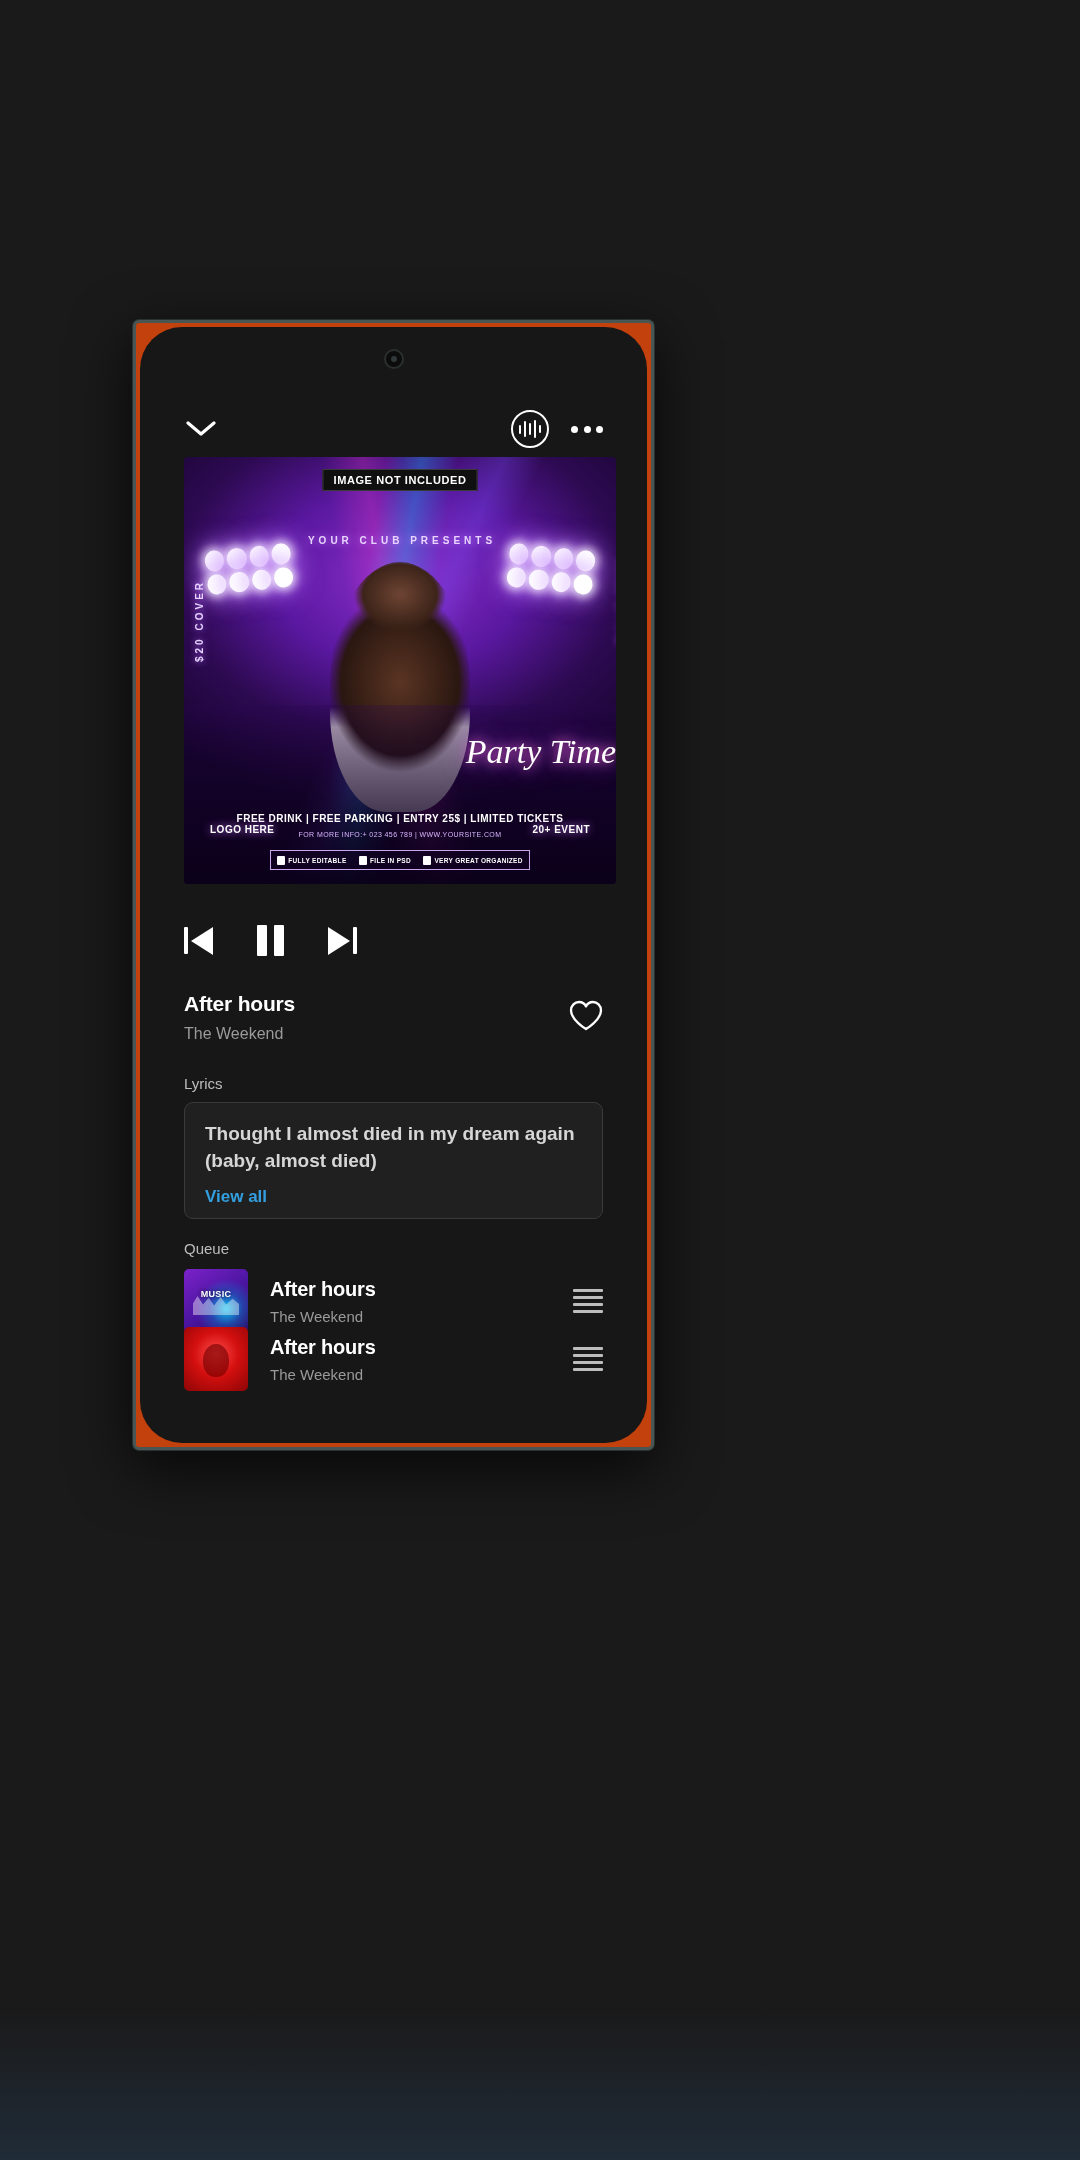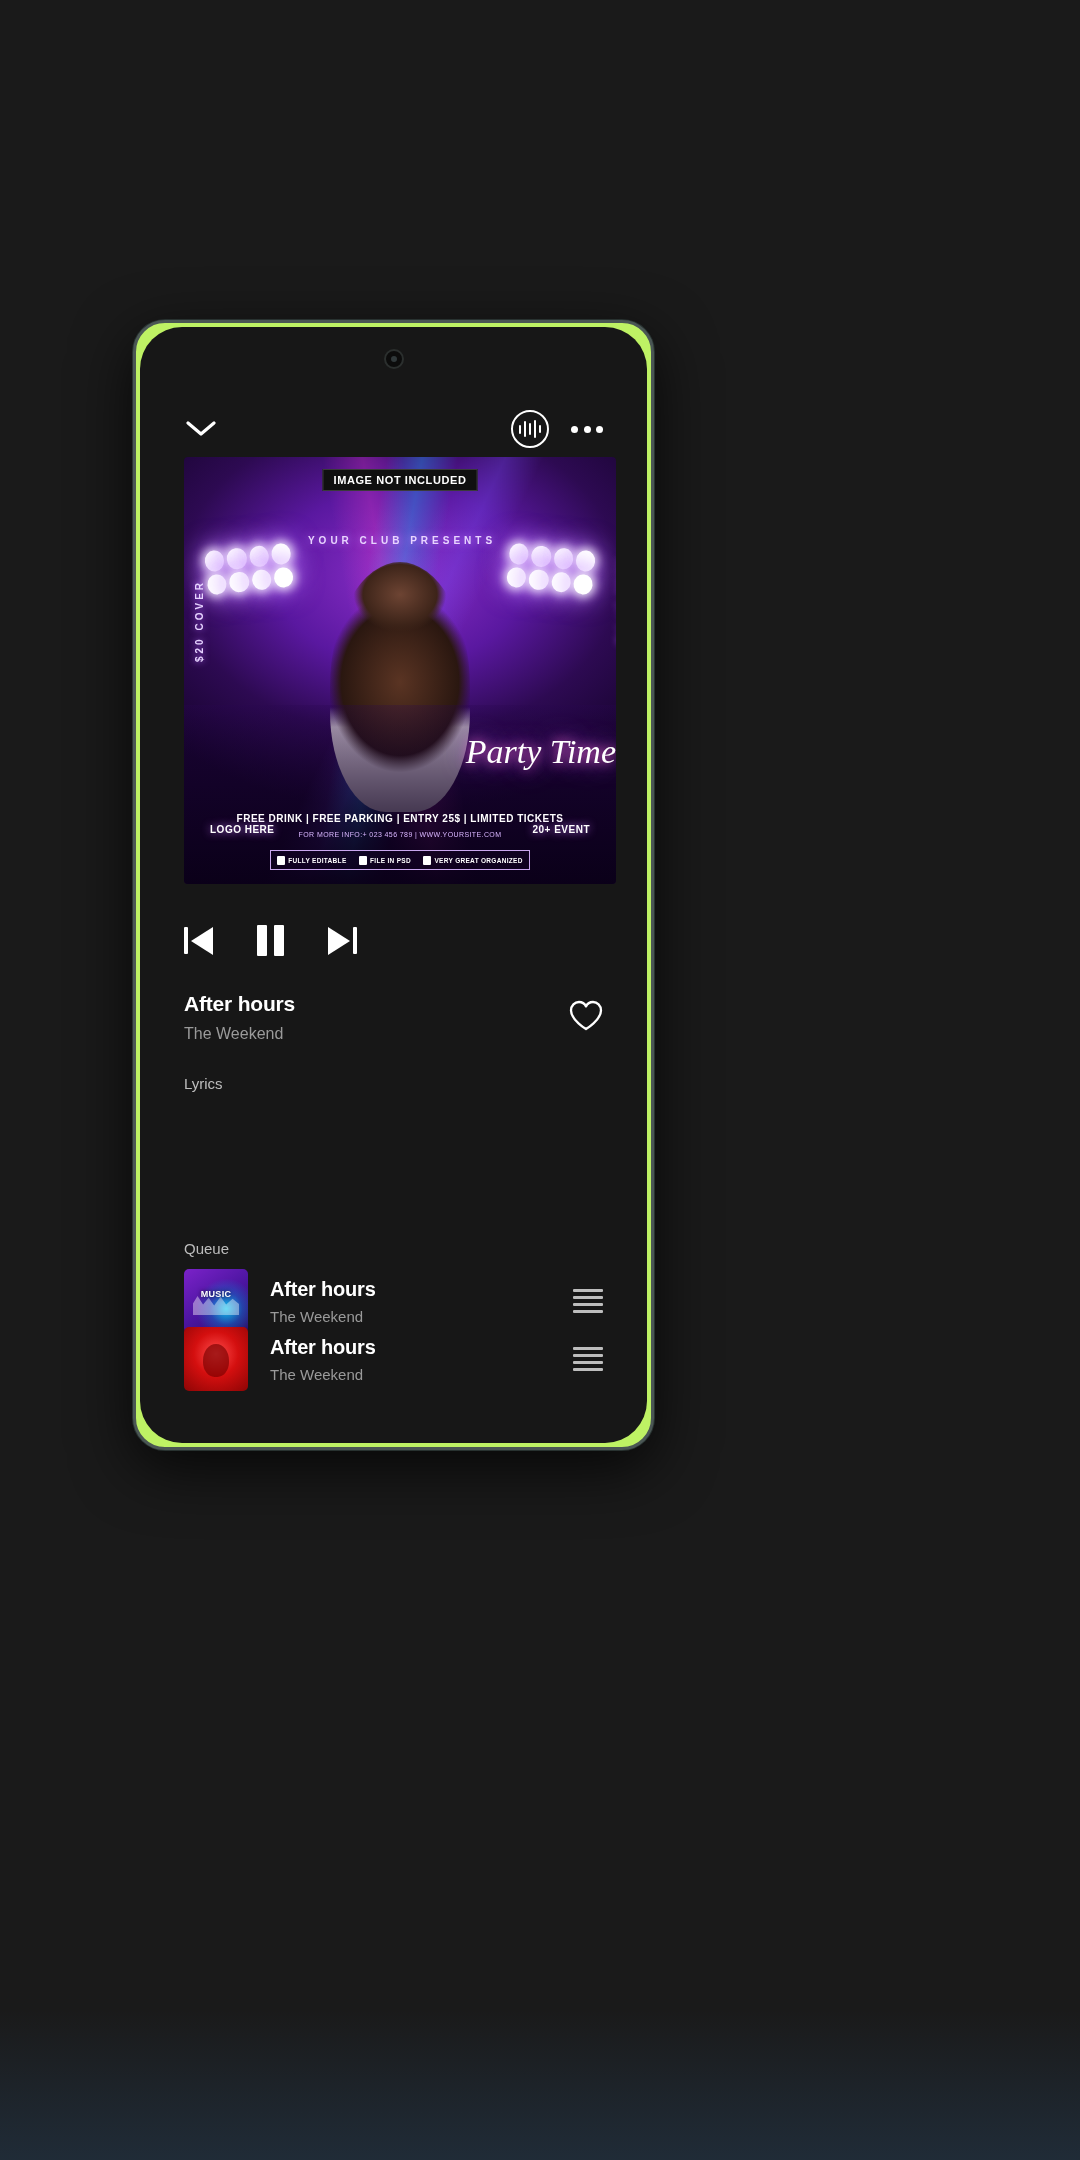--- a/index.html
+++ b/index.html
@@ -22,22 +22,22 @@
     line-height:1.22;
     letter-spacing:-0.5px;
     padding:0 80px;
   }
 
   
   .phone {
     position:absolute;
     left:133px; top:320px;
     width:521px; height:1130px;
-    border-radius:32px;
-    background:#bef264;
+    border-radius:6px;
+    background:#c2410c;
     border:3px solid #4a5654;
     box-shadow:0 0 0 1px #283230, 0 18px 60px rgba(0,0,0,.75);
     overflow:hidden;
   }
   .phone-inner {
     position:absolute; inset:4px;
     border-radius:42px;
     background:#171717;
     overflow:hidden;
   }
@@ -403,20 +403,24 @@
         </div>
         <div class="heart">
           <svg width="34" height="31" viewBox="0 0 34 31" aria-hidden="true">
             <path d="M17 29 C17 29 2 20 2 10.5 C2 5.5 5.8 2 10 2 C13.2 2 15.8 3.9 17 6.4
                      C18.2 3.9 20.8 2 24 2 C28.2 2 32 5.5 32 10.5 C32 20 17 29 17 29 Z" fill="none" stroke="#ffffff" stroke-width="2.3" stroke-linejoin="round"></path>
           </svg>
         </div>
       </div>
 
       <div class="sec-label lyrics-label">Lyrics</div>
+      <div class="lyrics-card">
+        <div class="lyrics-text">Thought I almost died in my dream again (baby, almost died)</div>
+        <span class="view-all">View all</span>
+      </div>
 
       <div class="sec-label queue-label">Queue</div>
 
       <div class="qrow a">
         <div class="qthumb purple">
           <span class="mini">MUSIC</span>
         </div>
         <div class="qmeta">
           <div class="qtitle">After hours</div>
           <div class="qartist">The Weekend</div>

